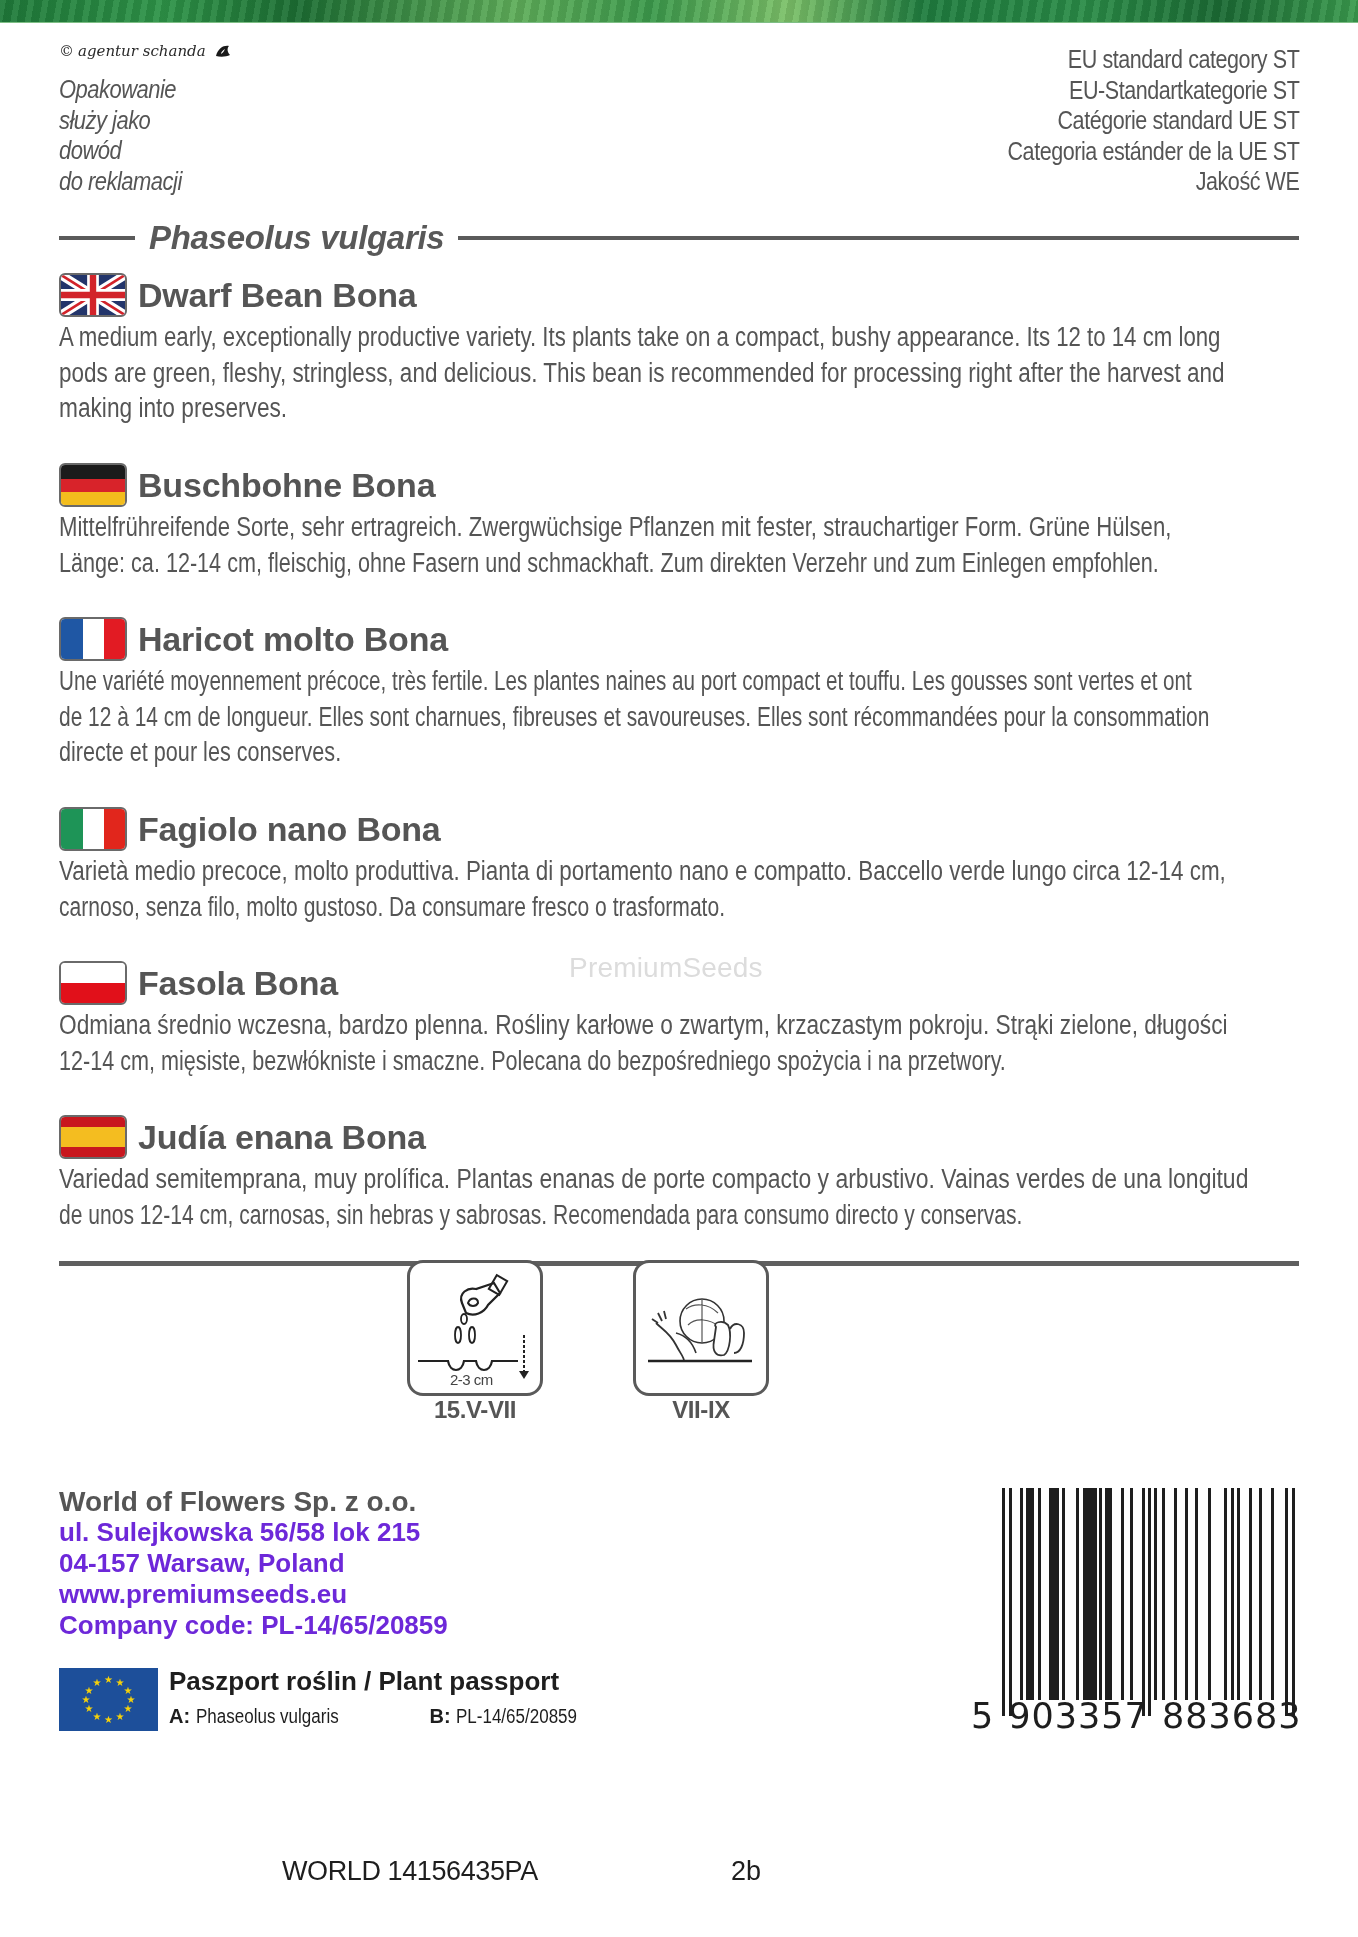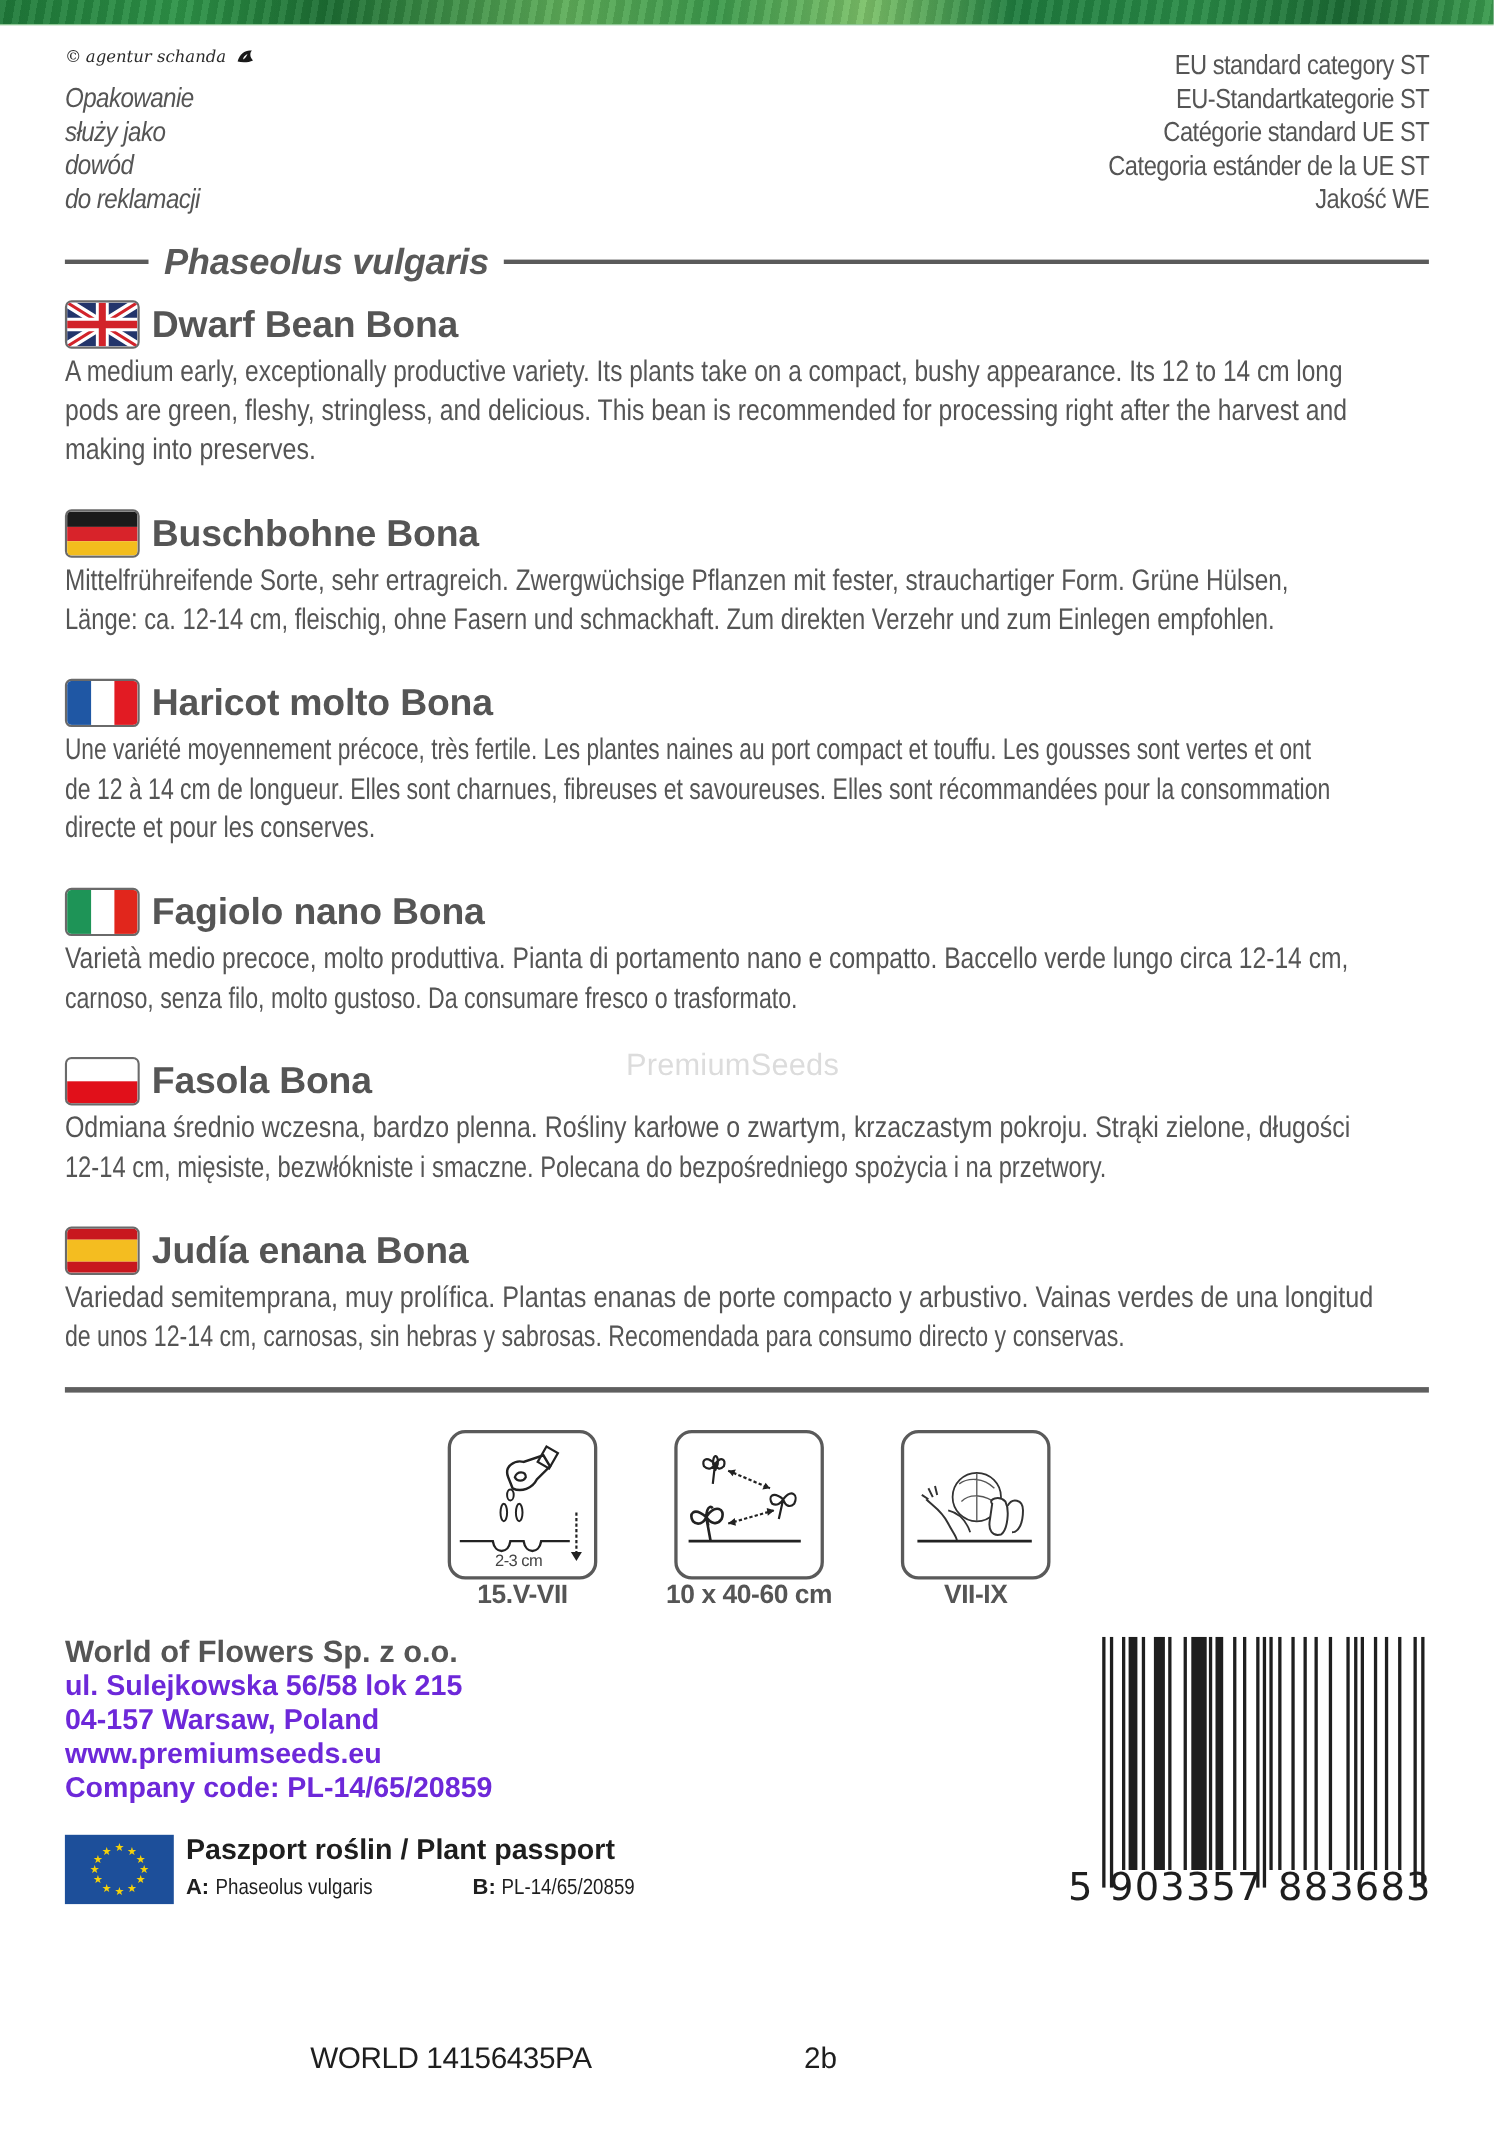--- a/index.html
+++ b/index.html
@@ -35,21 +35,21 @@
   .lang-desc { font-size: 27px; line-height: 35.5px; color: #555; text-align: justify; text-align-last: left; margin-top: 2px; }
   .lang-desc .line { display: block; white-space: nowrap; transform-origin: left; }
 
   .flag .stripe-h { position: absolute; left: 0; width: 100%; }
   .flag .stripe-v { position: absolute; top: 0; height: 100%; }
 
   .watermark { position: absolute; left: 569px; top: 952px; font-size: 28px; color: #dcdcdc; letter-spacing: 0.2px; }
 
   .bottom-rule { position: absolute; left: 59px; top: 1261px; width: 1240px; height: 5px; background: #5f5f5f; }
 
-  .icons-row { position: absolute; left: 407px; top: 1300px; display: flex; gap: 70px; justify-content: flex-end; }
+  .icons-row { position: absolute; left: 407px; top: 1260px; display: flex; gap: 90px; justify-content: flex-end; }
   .icon-cell { width: 136px; display: flex; flex-direction: column; align-items: center; }
   .icon-box { width: 136px; height: 136px; border: 3px solid #5a5a5a; border-radius: 16px; position: relative; background: #fff; }
   .icon-box svg { position: absolute; left: 0; top: 0; }
   .icon-label { font-weight: bold; font-size: 24px; color: #555; margin-top: 0; white-space: nowrap; letter-spacing: -0.4px; }
   .icon-cell:nth-child(2) .icon-label { margin-left: 0; }
 
   .company { position: absolute; left: 59px; top: 1486px; font-size: 26px; line-height: 31px; color: #555; font-weight: bold; }
   .company .name { font-size: 28px; }
   .company .line { white-space: nowrap; }
   .company .addr { font-weight: bold; color: #6d28d9; }
@@ -213,35 +213,20 @@
         <ellipse cx="54" cy="56" rx="3" ry="5" fill="none" stroke="#222" stroke-width="1.8"></ellipse>
         <ellipse cx="48" cy="72" rx="3" ry="8" fill="none" stroke="#222" stroke-width="1.8"></ellipse>
         <ellipse cx="62" cy="72" rx="3" ry="8" fill="none" stroke="#222" stroke-width="1.8"></ellipse>
         <path d="M8 98 H38 C40 110 52 110 54 98 H66 C68 110 80 110 82 98 H108" fill="none" stroke="#222" stroke-width="2.2"></path>
         <path d="M114 72 V112" stroke="#222" stroke-width="2" stroke-dasharray="3 2"></path>
         <path d="M109 108 L114 116 L119 108 Z" fill="#222"></path>
       </svg>
       <div style="position:absolute;left:40px;top:108px;font-size:15px;color:#444;letter-spacing:-0.5px;">2-3 cm</div>
     </div>
     <div class="icon-label">15.V-VII</div>
-  </div>
-  <div class="icon-cell">
-    <div class="icon-box">
-      <svg width="130" height="130" viewBox="0 0 130 130">
-        <path d="M32 46 L34 28 M34 28 C26 20 22 24 24 30 C28 34 32 32 34 28 M34 28 C40 20 44 24 42 30 C38 34 36 32 34 28 M34 34 C30 24 34 18 36 22 C38 26 36 30 34 34" fill="none" stroke="#222" stroke-width="2"></path>
-        <path d="M92 78 L96 60 M96 60 C86 52 82 58 86 64 C90 66 94 64 96 60 M96 60 C104 50 110 56 106 64 C102 68 98 66 96 60" fill="none" stroke="#222" stroke-width="2"></path>
-        <path d="M30 98 L26 76 M26 76 C14 66 10 74 14 80 C18 84 24 82 26 76 M26 76 C34 64 44 68 40 78 C36 84 30 82 26 76 M28 84 C24 72 28 64 32 68" fill="none" stroke="#222" stroke-width="2.4"></path>
-        <path d="M46 34 L84 50" stroke="#222" stroke-width="2" stroke-dasharray="3 2"></path>
-        <path d="M46 34 l7 -1 l-3 6 Z M84 50 l-7 1 l3 -6 Z" fill="#222"></path>
-        <path d="M46 82 L88 70" stroke="#222" stroke-width="2" stroke-dasharray="3 2"></path>
-        <path d="M46 82 l6 -5 l1 7 Z M88 70 l-6 5 l-1 -7 Z" fill="#222"></path>
-        <path d="M10 98 H112" stroke="#222" stroke-width="2.4"></path>
-      </svg>
-    </div>
-    <div class="icon-label">10 x 40-60 cm</div>
   </div>
   <div class="icon-cell">
     <div class="icon-box">
       <svg width="130" height="130" viewBox="0 0 130 130">
         <circle cx="66" cy="58" r="22" fill="none" stroke="#333" stroke-width="1.6"></circle>
         <path d="M50 46 C58 40 72 40 82 50 M52 62 C60 54 74 56 84 64 M66 36 V80" fill="none" stroke="#555" stroke-width="1.2"></path>
         <path d="M80 64 C76 60 86 56 92 62 C96 70 94 88 88 92 C80 94 76 88 78 78 Z" fill="#fff" stroke="#333" stroke-width="1.8"></path>
         <path d="M94 66 C98 58 108 60 108 70 C108 82 104 90 98 90" fill="none" stroke="#333" stroke-width="1.8"></path>
         <path d="M20 60 C26 66 34 70 40 82 C44 90 48 94 48 98 M22 50 l4 8 M16 56 l6 4 M28 48 l2 8" fill="none" stroke="#333" stroke-width="1.8"></path>
         <path d="M40 70 C48 72 56 78 60 90" fill="none" stroke="#333" stroke-width="1.6"></path>

